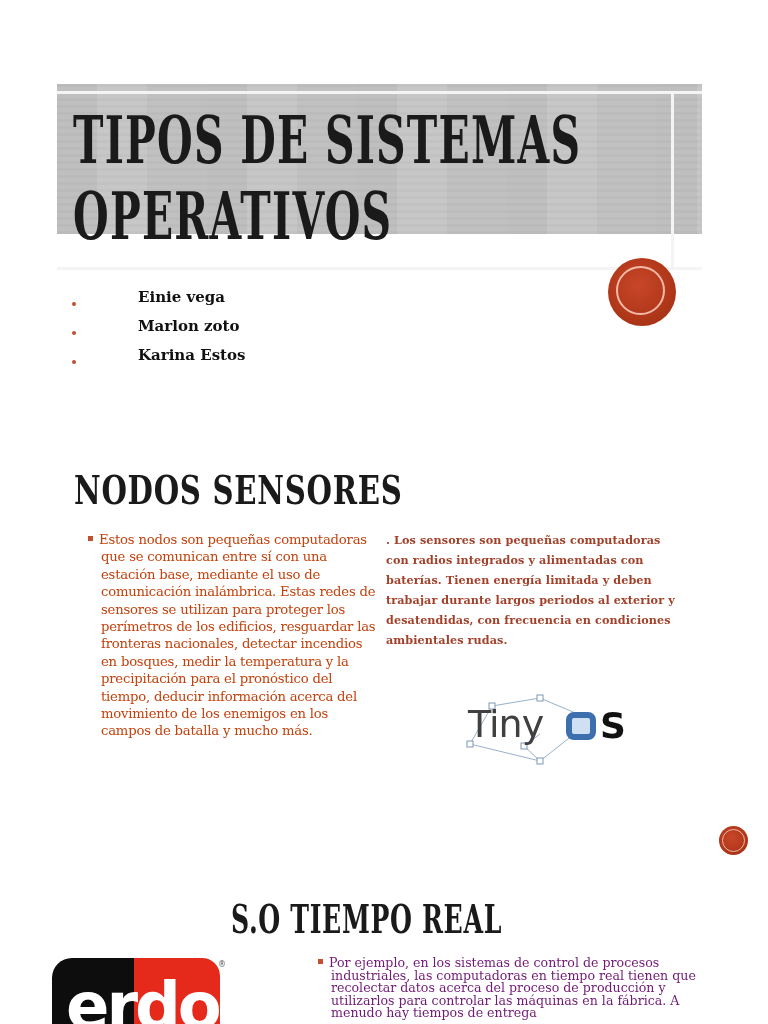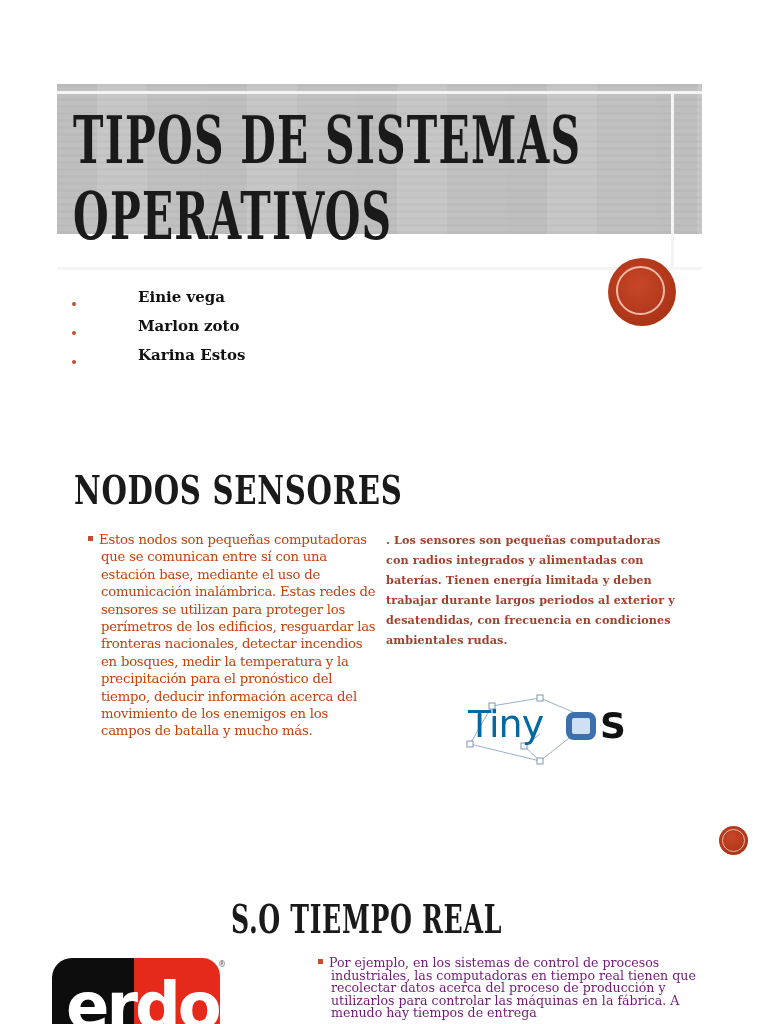--- a/index.html
+++ b/index.html
@@ -85,21 +85,21 @@
   .body-rt {
     left: 318px; top: 957px; width: 395px;
     font-family: "DejaVu Serif", serif; font-size: 12.6px; line-height: 12.6px; color: #701a75;
   }
   .body-rt .text { display: block; padding-left: 13px; text-indent: -13px; }
 
   
   .tinyos { left: 462px; top: 694px; width: 182px; height: 76px; }
   .tinyos-word {
     position: absolute; left: 6px; top: 8px;
-    font-family: "DejaVu Sans", sans-serif; font-size: 38px; color: #0369a1; letter-spacing: -1px;
+    font-family: "DejaVu Sans", sans-serif; font-size: 38px; color: #404040; letter-spacing: -1px;
   }
   .tinyos-os {
     position: absolute; left: 104px; top: 15px; height: 34px;
     display: flex; align-items: center;
   }
   .os-o {
     width: 30px; height: 28px; border-radius: 8px; border: 6px solid #3d6fae;
     box-sizing: border-box; background: #cfe0f3; margin-right: 4px;
   }
   .os-s {

